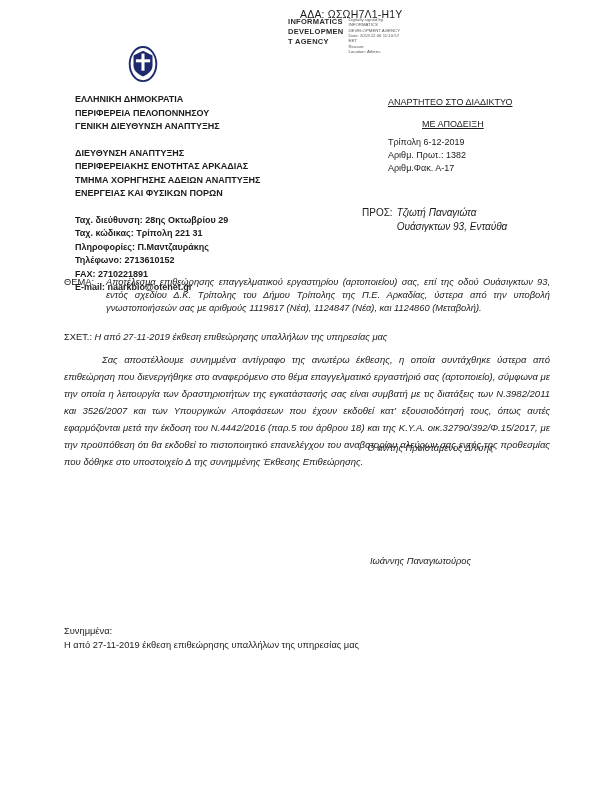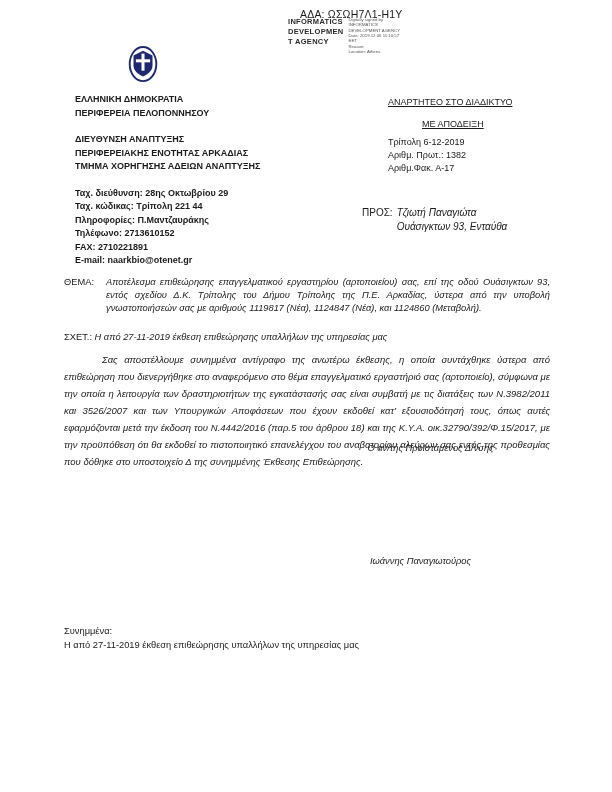--- a/index.html
+++ b/index.html
@@ -63,29 +63,31 @@
       <path d="M20 9 l10 5 v11 c0 7 -10 11 -10 11 c0 0 -10 -4 -10 -11 v-11 z" fill="#1e2a6d"></path>
       <rect x="18.4" y="12" width="3.2" height="18" fill="#ffffff"></rect>
       <rect x="12.5" y="18" width="15" height="3.2" fill="#ffffff"></rect>
     </svg>
   </div>
 
   <div class="abs sender">
     <div class="grp">
       <div>ΕΛΛΗΝΙΚΗ ΔΗΜΟΚΡΑΤΙΑ</div>
       <div>ΠΕΡΙΦΕΡΕΙΑ ΠΕΛΟΠΟΝΝΗΣΟΥ</div>
+      <div>ΓΕΝΙΚΗ ΔΙΕΥΘΥΝΣΗ ΑΝΑΠΤΥΞΗΣ</div>
     </div>
     <div class="grp">
       <div>ΔΙΕΥΘΥΝΣΗ ΑΝΑΠΤΥΞΗΣ</div>
       <div>ΠΕΡΙΦΕΡΕΙΑΚΗΣ ΕΝΟΤΗΤΑΣ ΑΡΚΑΔΙΑΣ</div>
       <div>ΤΜΗΜΑ ΧΟΡΗΓΗΣΗΣ ΑΔΕΙΩΝ ΑΝΑΠΤΥΞΗΣ</div>
+      <div>ΕΝΕΡΓΕΙΑΣ ΚΑΙ ΦΥΣΙΚΩΝ ΠΟΡΩΝ</div>
     </div>
     <div class="grp">
       <div>Ταχ. διεύθυνση: 28ης Οκτωβρίου 29</div>
-      <div>Ταχ. κώδικας: Τρίπολη  221 44</div>
+      <div>Ταχ. κώδικας: Τρίπολη  221 31</div>
       <div>Πληροφορίες: Π.Μαντζαυράκης</div>
       <div>Τηλέφωνο: 2713610152</div>
       <div>FAX: 2710221891</div>
       <div>E-mail: naarkbio@otenet.gr</div>
     </div>
   </div>
 
   <div class="abs right-col">
     <div class="u pub">ΑΝΑΡΤΗΤΕΟ ΣΤΟ ΔΙΑΔΙΚΤΥΟ</div>
     <div class="u rec">ΜΕ ΑΠΟΔΕΙΞΗ</div>

